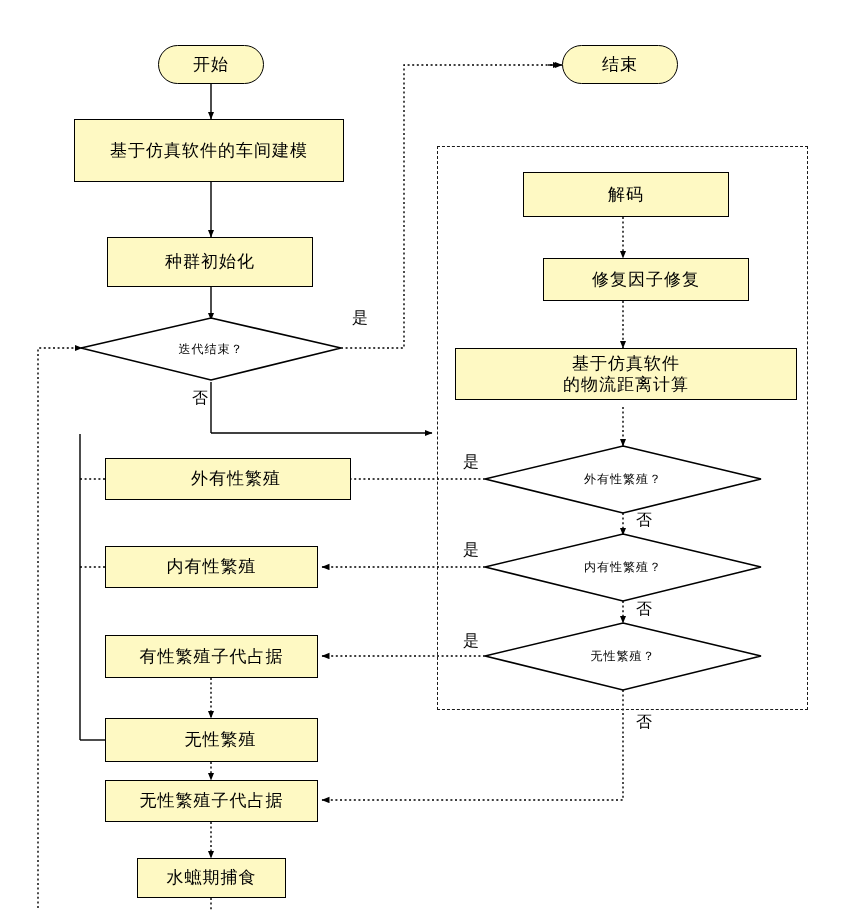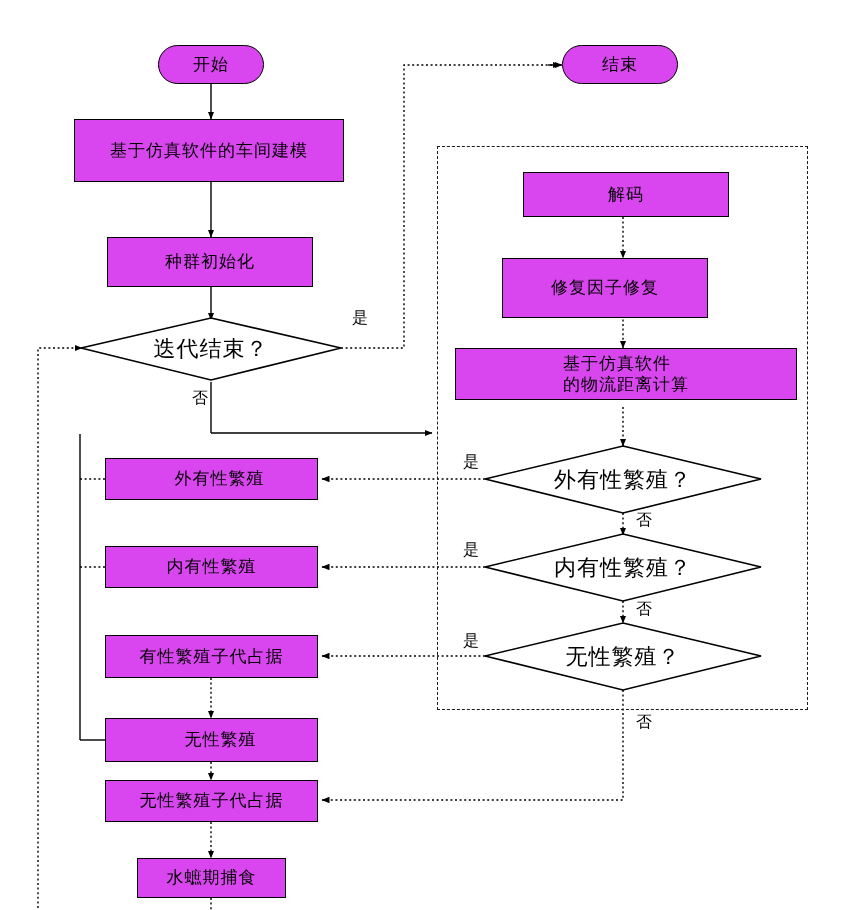--- a/index.html
+++ b/index.html
@@ -23,22 +23,23 @@
     top: 0;
     width: 858px;
     height: 910px;
   }
   .node {
     position: absolute;
     box-sizing: border-box;
     display: flex;
     align-items: center;
     justify-content: center;
+    text-align: center;
     color: #000;
-    background: #d946ef;
+    background: #fef9c3;
     line-height: 1.25;
     white-space: pre-line;
     font-size: 17px;
     letter-spacing: 1px;
     z-index: 5;
   }
   .proc {
     border: 1.6px solid #000;
   }
   .term {
@@ -49,21 +50,21 @@
     position: absolute;
     z-index: 5;
   }
   .diamond-label {
     position: absolute;
     left: 0; top: 0;
     width: 100%; height: 100%;
     display: flex;
     align-items: center;
     justify-content: center;
-    font-size: 22px;
+    font-size: 12px;
     letter-spacing: 1px;
     color: #000;
     pointer-events: none;
   }
   .edge-label {
     position: absolute;
     font-size: 16px;
     color: #000;
     z-index: 6;
     background: transparent;
@@ -164,42 +165,42 @@
   </div>
 
   <div class="diamond-wrap" style="left:81px; top:318px; width:260px; height:62px;">
     <div class="diamond-label">迭代结束？</div>
   </div>
 
   <div class="node proc" style="left:523px; top:172px; width:206px; height:45px;">
     <span>解码</span>
   </div>
 
-  <div class="node proc" style="left:502px; top:258px; width:206px; height:60px;">
+  <div class="node proc" style="left:543px; top:258px; width:206px; height:43px;">
     <span>修复因子修复</span>
   </div>
 
   <div class="node proc" style="left:455px; top:348px; width:342px; height:52px;">
     <span>基于仿真软件
 的物流距离计算</span>
   </div>
 
   <div class="diamond-wrap" style="left:485px; top:446px; width:276px; height:67px;">
     <div class="diamond-label">外有性繁殖？</div>
   </div>
 
   <div class="diamond-wrap" style="left:485px; top:534px; width:276px; height:67px;">
     <div class="diamond-label">内有性繁殖？</div>
   </div>
 
   <div class="diamond-wrap" style="left:485px; top:623px; width:276px; height:67px;">
     <div class="diamond-label">无性繁殖？</div>
   </div>
 
-  <div class="node proc" style="left:105px; top:458px; width:213px; height:42px;padding-left:16px;">
+  <div class="node proc" style="left:105px; top:458px; width:246px; height:42px;padding-left:16px;">
     <span>外有性繁殖</span>
   </div>
 
   <div class="node proc" style="left:105px; top:546px; width:213px; height:42px;">
     <span>内有性繁殖</span>
   </div>
 
   <div class="node proc" style="left:105px; top:635px; width:213px; height:43px;">
     <span>有性繁殖子代占据</span>
   </div>

